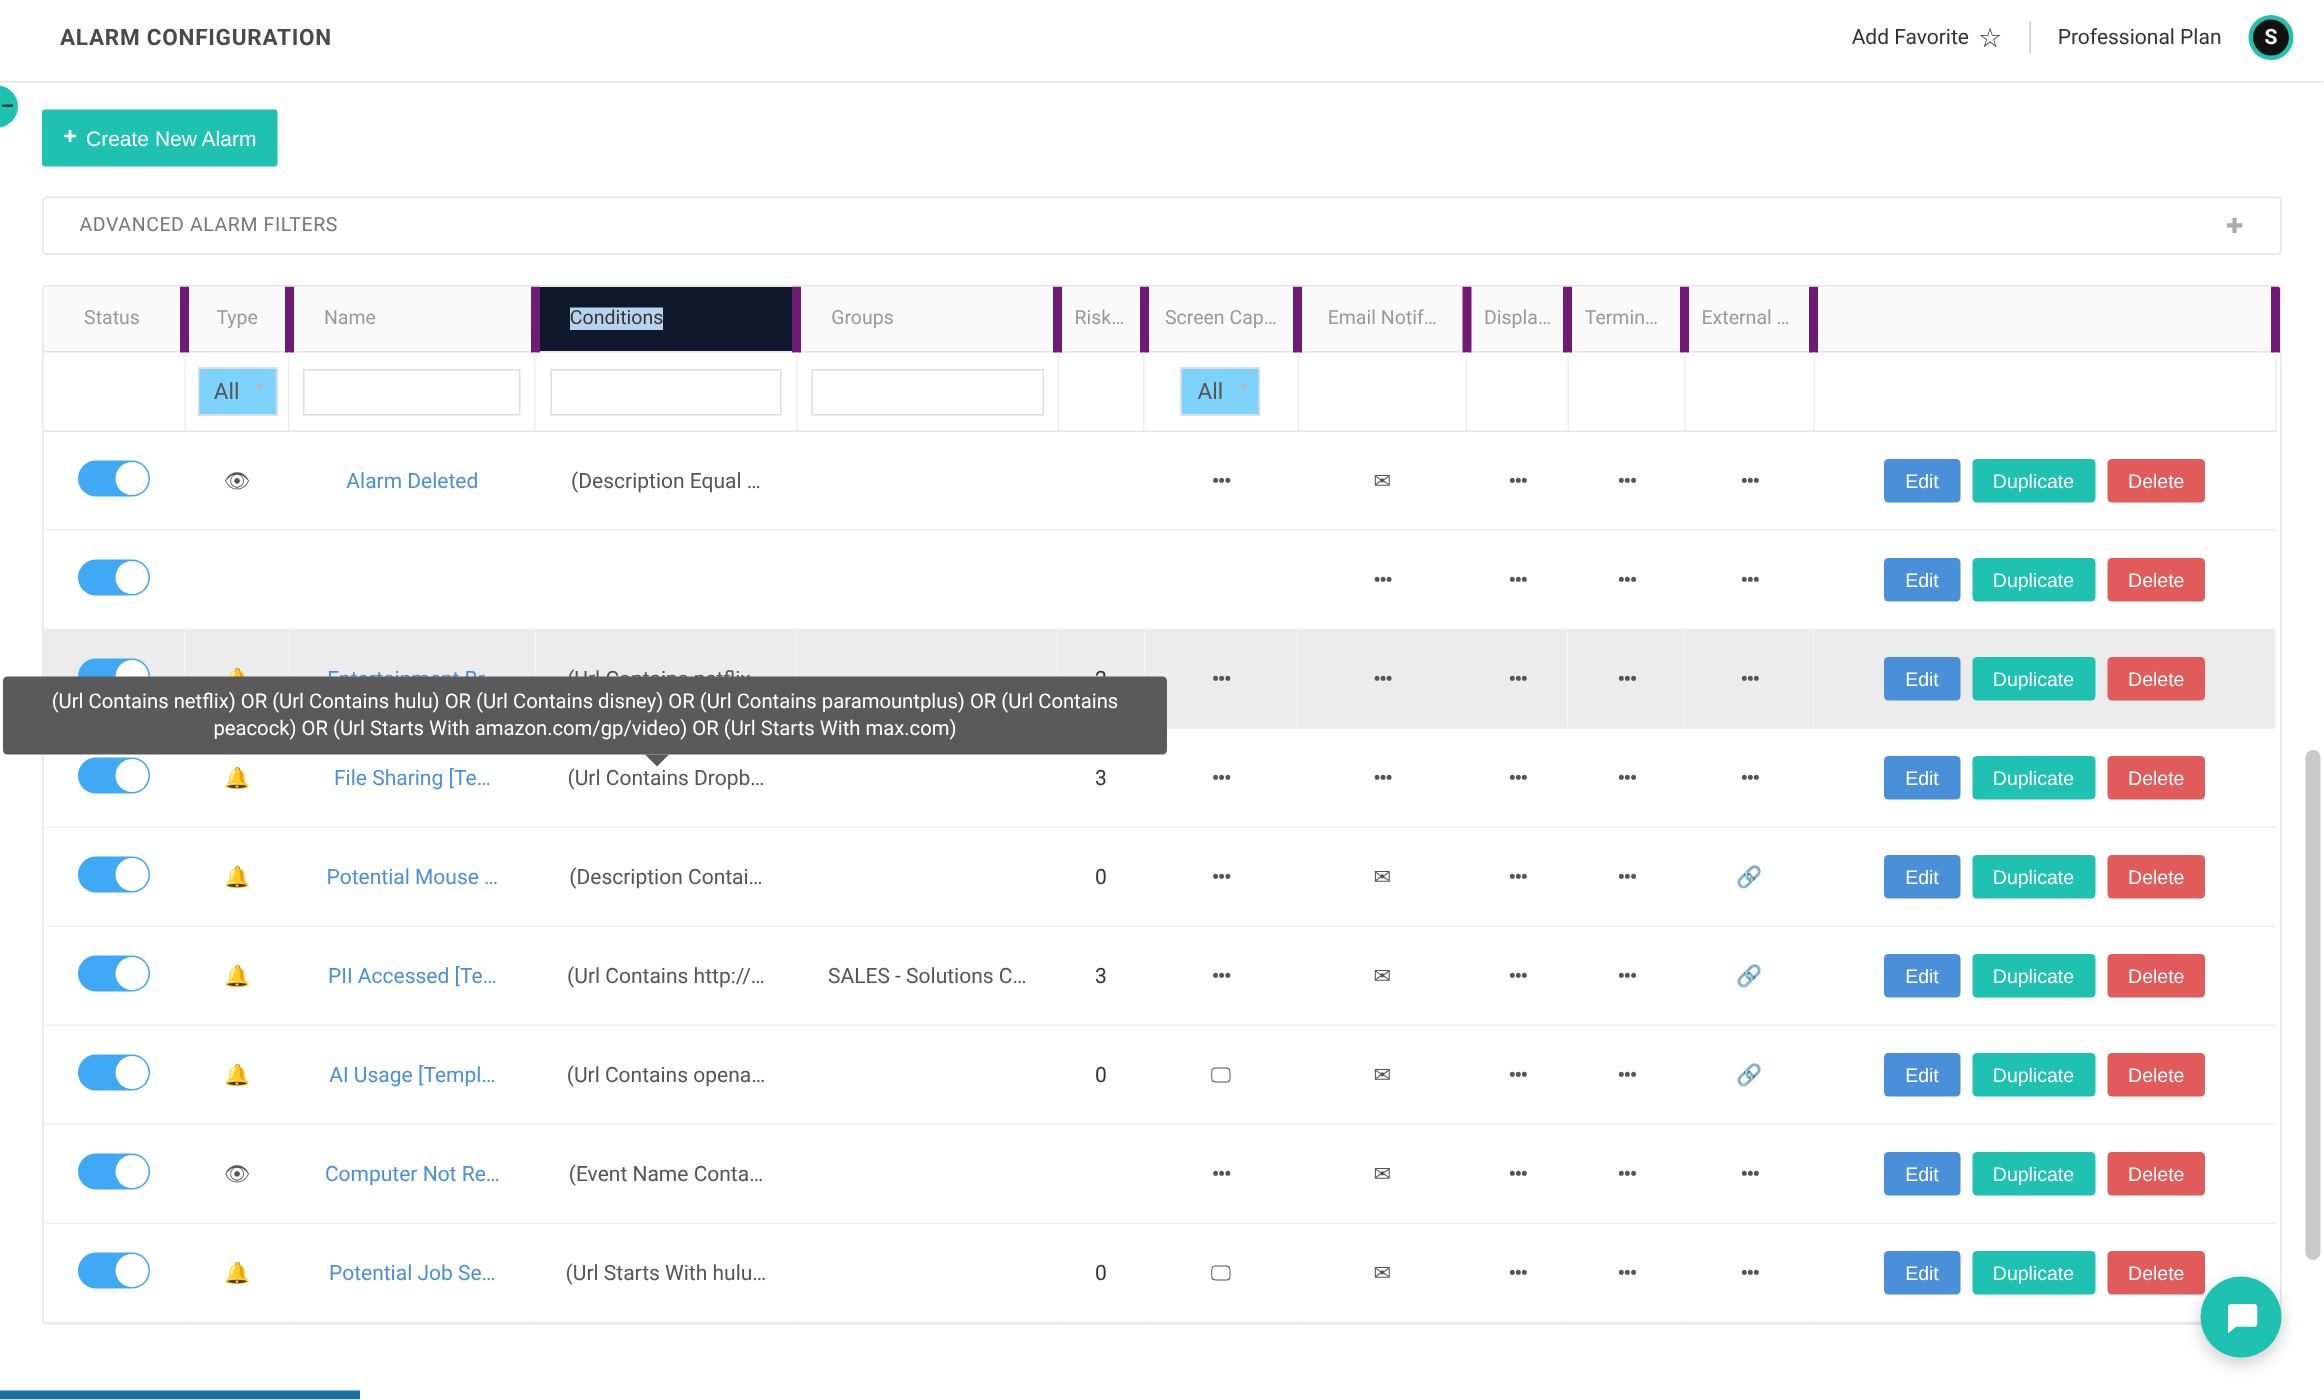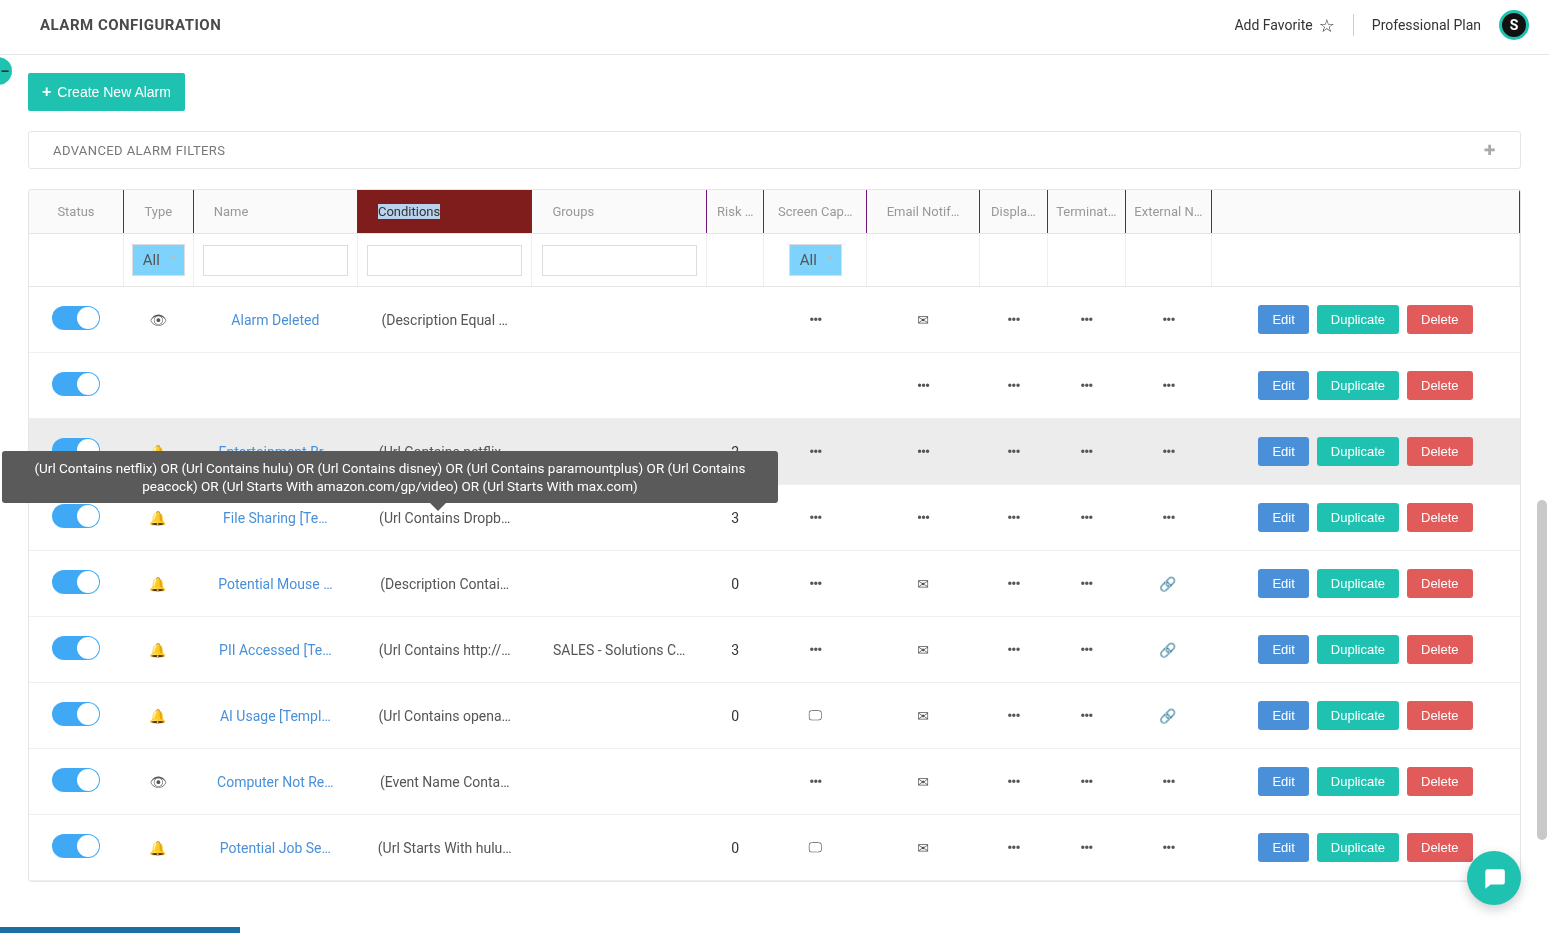--- a/index.html
+++ b/index.html
@@ -52,24 +52,24 @@
   margin-top: 20px; border: 1px solid #e5e5e5; padding: 10px 24px;
   display: flex; align-items: center; justify-content: space-between;
   color: #777; font-size: 13px; letter-spacing: 0.4px;
   border-radius: 3px;
 }
 .expand-icon { color: #aaa; font-size: 14px; cursor: pointer; }
 .table-wrap { margin-top: 20px; border: 1px solid #e5e5e5; border-radius: 3px; overflow: hidden; }
 table { width: 100%; border-collapse: collapse; table-layout: fixed; }
 th {
   background: #fafafa; color: #999; font-weight: 400; font-size: 13px;
-  padding: 14px 8px; border-bottom: 1px solid #e5e5e5; border-right: 1px solid #701a75;
+  padding: 14px 8px; border-bottom: 1px solid #e5e5e5; border-right: 6px solid #701a75;
   text-align: center; white-space: nowrap; overflow: hidden; text-overflow: ellipsis;
 }
-th.selected { background: #7f1d1d; }
+th.selected { background: #0f172a; }
 th.selected span.hl { background: #b9d2ee; color: #333; }
 .col-status { width: 92px; }
 .col-type { width: 68px; }
 .col-name { width: 160px; text-align: left; padding-left: 20px; }
 .col-cond { width: 170px; text-align: left; padding-left: 20px; }
 .col-groups { width: 170px; text-align: left; padding-left: 20px; }
 .col-risk { width: 56px; }
 .col-screen { width: 100px; }
 .col-email { width: 110px; }
 .col-display { width: 66px; }

